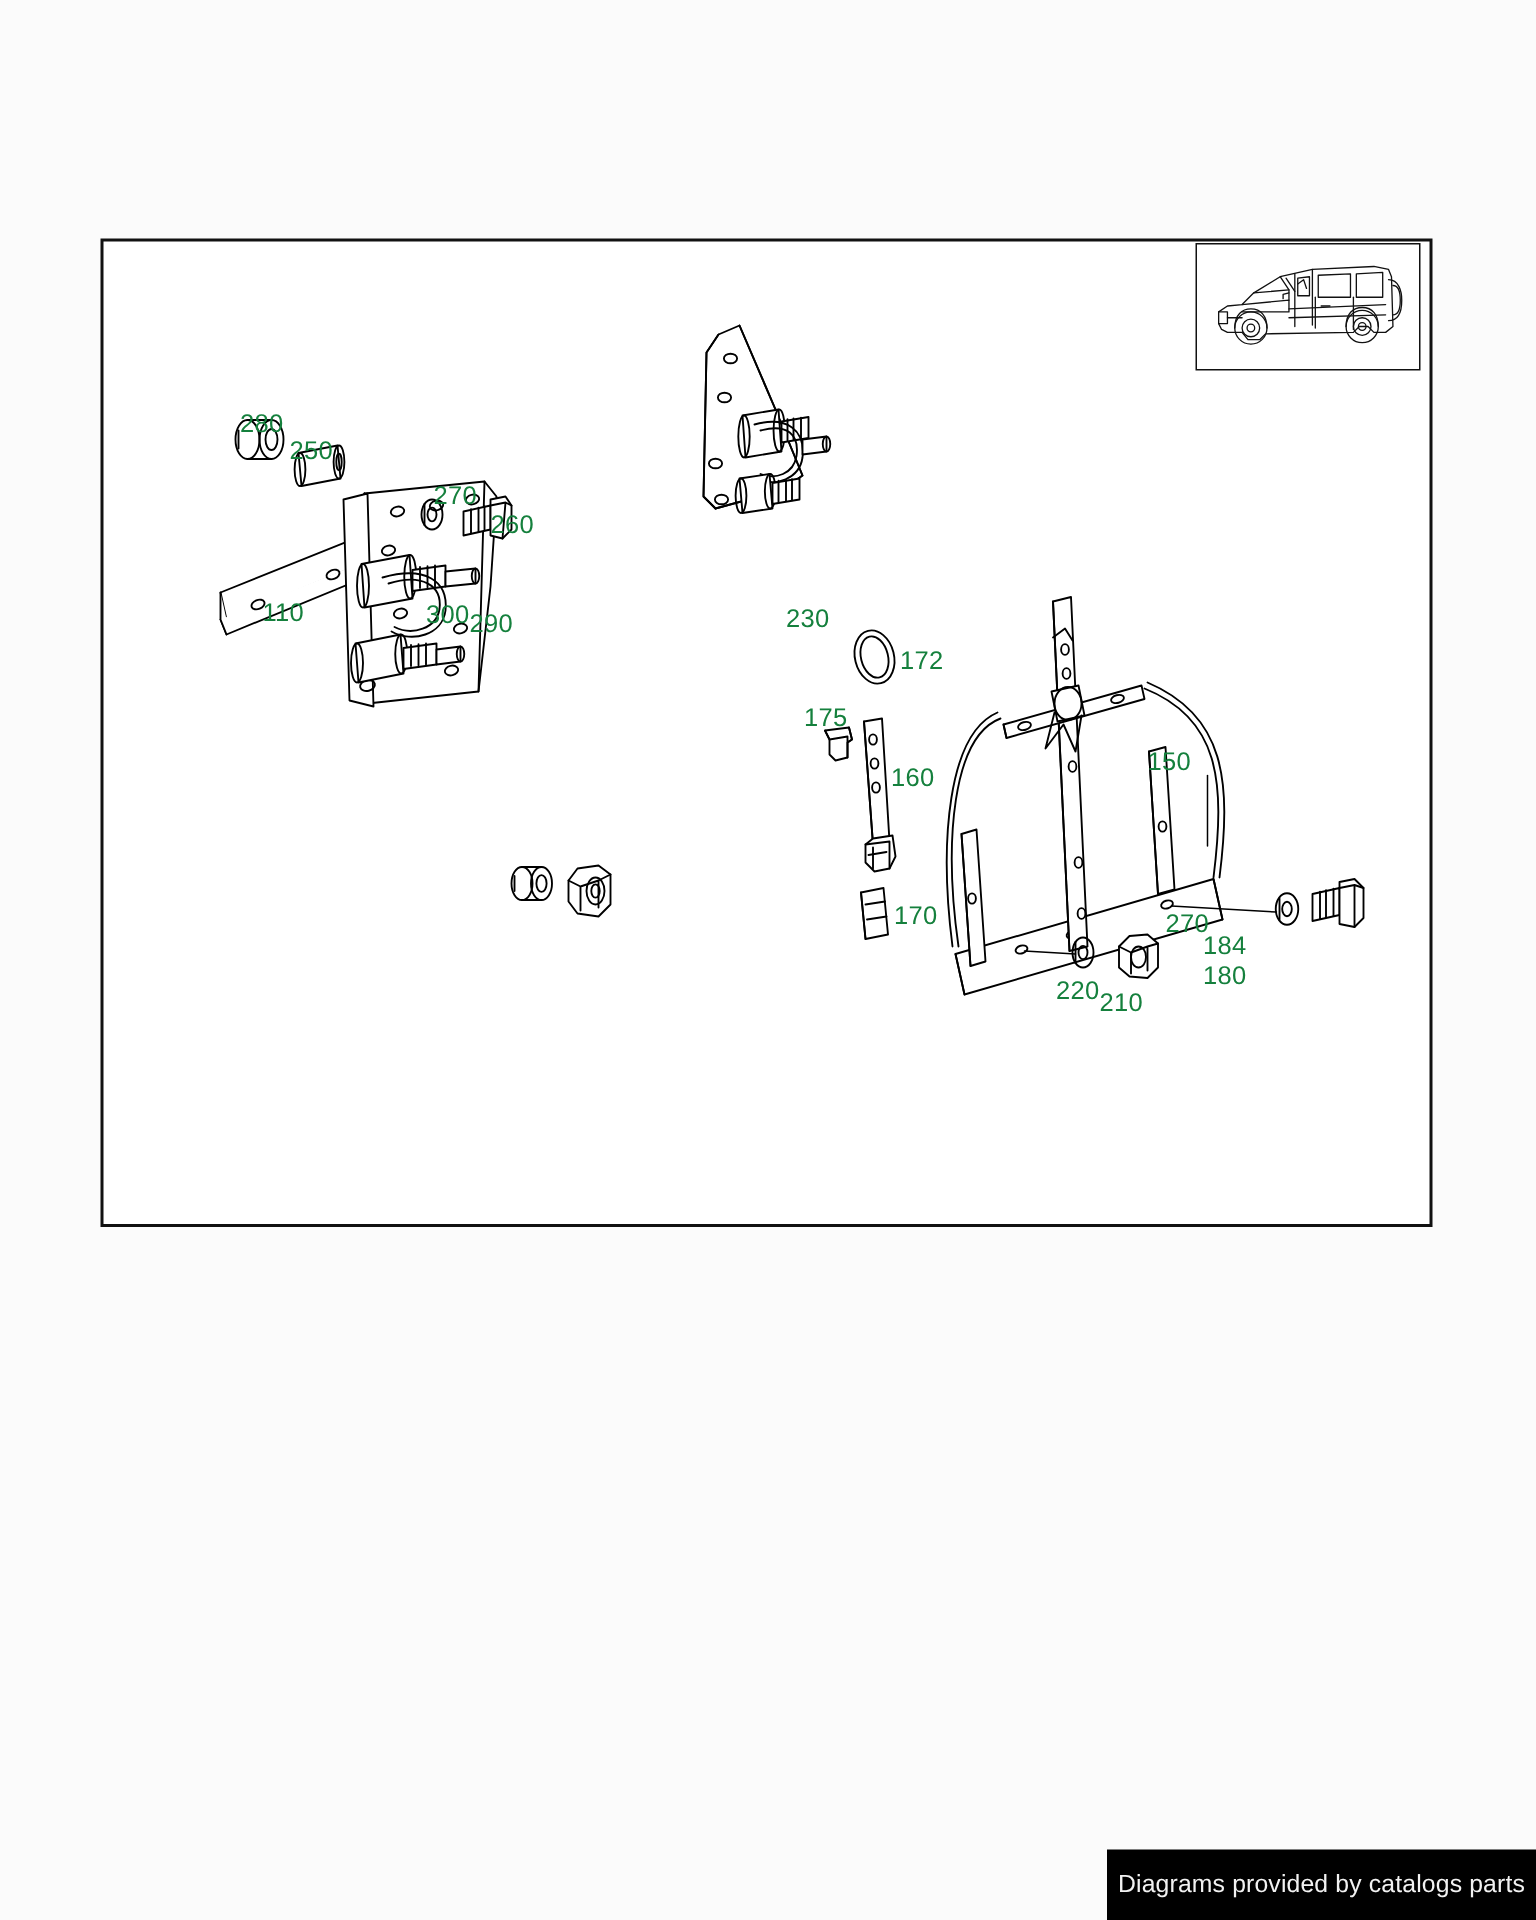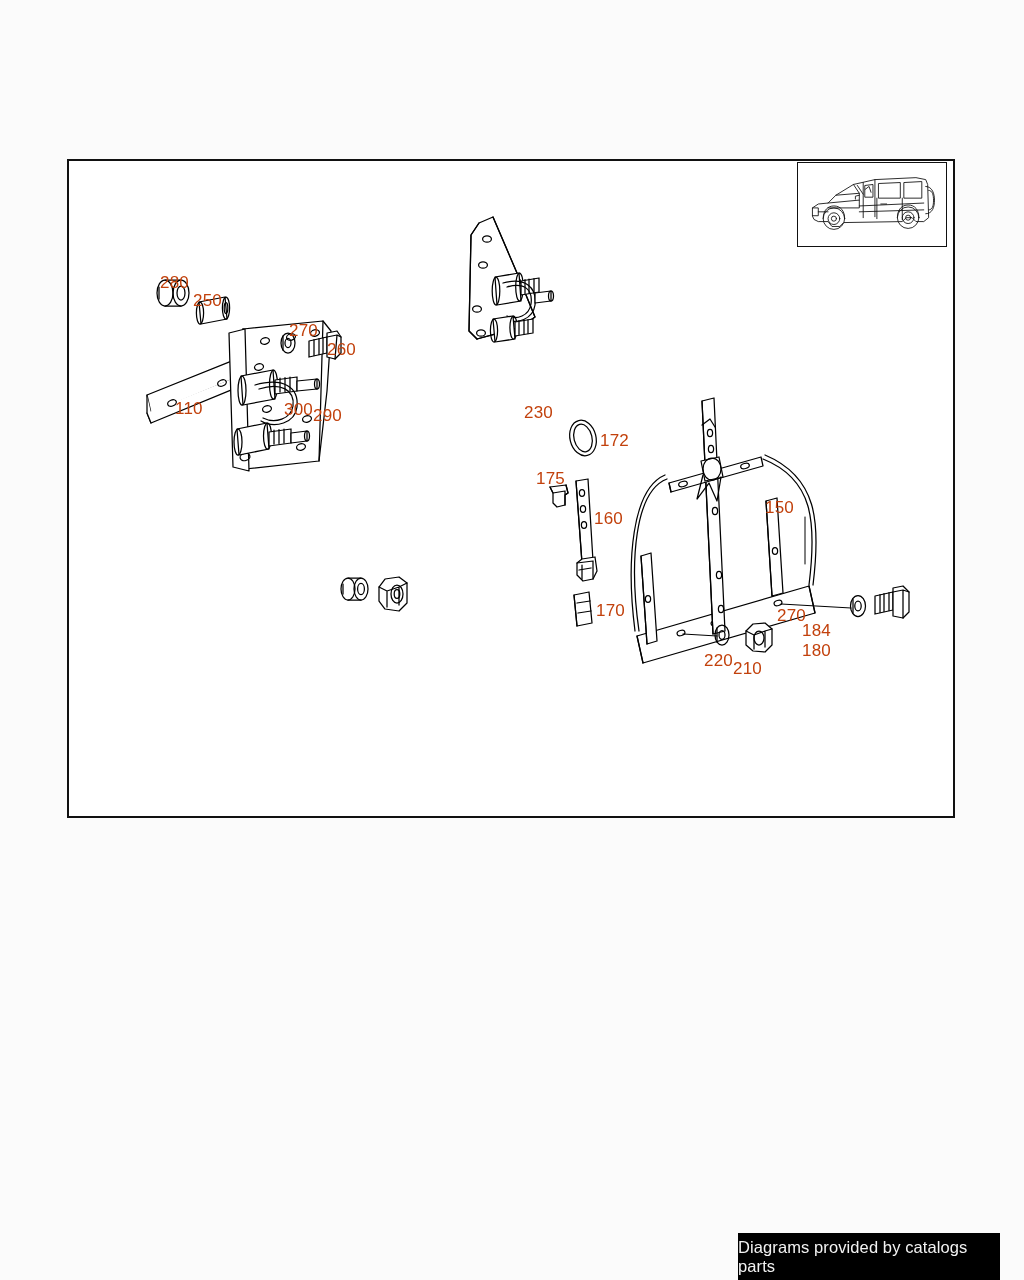--- a/index.html
+++ b/index.html
@@ -37,31 +37,31 @@
   
   #art{position:absolute;left:0;top:0;width:888px;height:659px;}
   #art svg{display:block;}
 
   
   .callout{
     position:absolute;
     font-family:"Liberation Sans", sans-serif;
     font-size:17px;
     font-weight:400;
-    color:#c2410c;
+    color:#15803d;
     letter-spacing:0.2px;
     white-space:nowrap;
     line-height:1;
   }
 
   
   #watermark{
     position:absolute;
     left:738px;top:1233px;
-    width:262px;height:47px;
+    width:286px;height:47px;
     background:#000;
     color:#f2f2f2;
     font-family:"Liberation Sans", sans-serif;
     font-size:16.5px;
     display:flex;
     align-items:center;
     justify-content:center;
     box-sizing:border-box;
     letter-spacing:0.1px;
   }

